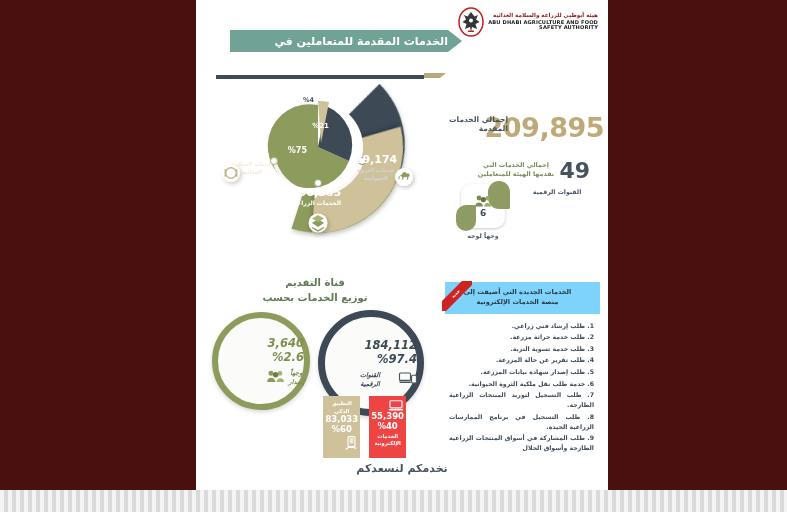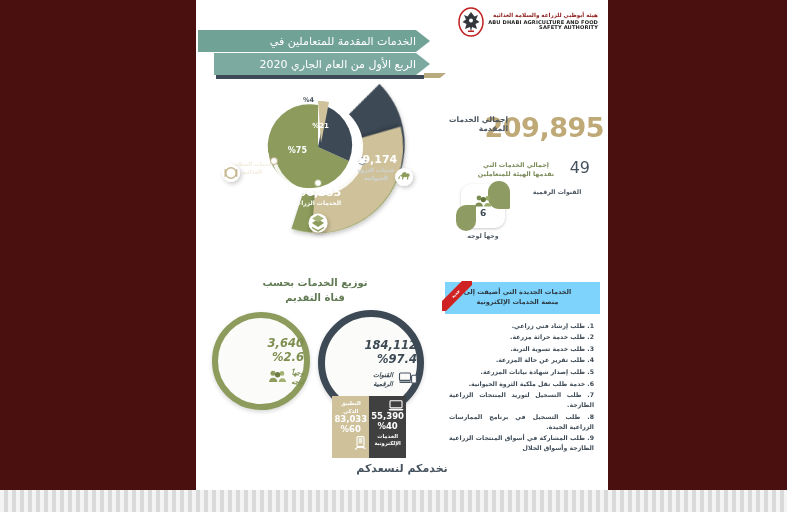--- a/index.html
+++ b/index.html
@@ -25,22 +25,22 @@
   .logo-wrap{
     position:absolute;right:10px;top:7px;display:flex;align-items:center;gap:4px;
   }
   .logo-text{text-align:right;line-height:1.05;}
   .logo-ar{font-size:5.6px;font-weight:bold;color:#8d1a1a;letter-spacing:.1px;}
   .logo-en1{font-size:5.1px;font-weight:bold;color:#1b1b1b;letter-spacing:.15px;margin-top:1px;}
   .logo-en2{font-size:5.1px;font-weight:bold;color:#1b1b1b;letter-spacing:.15px;}
   .logo-mark{width:26px;height:30px;}
 
   .banner1,.banner2{
-    position:absolute;color:#ffffff;font-weight:normal;display:flex;align-items:center;
-    justify-content:flex-start;padding-right:14px;box-sizing:border-box;
+    position:absolute;color:#ffffff;font-weight:bold;display:flex;align-items:center;
+    justify-content:flex-start;padding-right:14px;box-sizing:border-box;margin-left:32px;
   }
   .banner1{
     left:2px;top:30px;width:232px;height:22px;background:#70a295;font-size:11px;
     clip-path:polygon(0 0,218px 0,232px 11px,218px 22px,0 22px);
   }
   .banner2{
     left:18px;top:53px;width:216px;height:22px;background:#7daaa0;font-size:11px;
     clip-path:polygon(0 0,202px 0,216px 11px,202px 22px,0 22px);
   }
   .banner-shadow{
@@ -57,21 +57,21 @@
     position:absolute;right:4px;top:112px;font-size:27px;font-weight:bold;
     color:#bfa977;letter-spacing:-.5px;direction:ltr;
   }
   .big-total-lbl{
     position:absolute;right:100px;top:115px;text-align:right;line-height:1.25;
     font-size:7.5px;font-weight:bold;color:#4a5560;width:60px;
   }
 
   
   .k49{position:absolute;right:8px;top:158px;width:160px;height:100px;}
-  .k49-num{position:absolute;right:10px;top:0;font-size:16px;font-weight:normal;color:#46535f;direction:ltr;}
+  .k49-num{position:absolute;right:10px;top:0;font-size:22px;font-weight:bold;color:#46535f;direction:ltr;}
   .k49-lbl{position:absolute;right:36px;top:3px;width:96px;text-align:center;font-size:6.4px;font-weight:bold;color:#7c8c5a;line-height:1.35;}
   .pods{position:absolute;right:14px;top:26px;display:flex;gap:16px;direction:rtl;}
   .pod{width:58px;text-align:center;position:relative;}
   .pod-card{
     position:relative;width:44px;height:44px;margin:0 auto;background:#ffffff;
     border-radius:10px;box-shadow:0 1px 3px rgba(0,0,0,.22);
     display:flex;flex-direction:column;align-items:center;justify-content:center;gap:1px;
   }
   .pod-blobA{position:absolute;right:-5px;top:-3px;width:22px;height:28px;background:#8e9b62;border-radius:14px 14px 2px 14px;z-index:0;}
   .pod-blobB{position:absolute;left:-5px;bottom:-3px;width:20px;height:26px;background:#8e9b62;border-radius:13px 2px 13px 13px;z-index:0;}
@@ -96,21 +96,21 @@
   .ring-dark{left:112px;top:2px;width:92px;height:92px;border:7px solid #3d4a55;}
   .ring-green{left:6px;top:4px;width:86px;height:86px;border:6px solid #8d9c5c;}
   .ring-num{font-size:11.5px;font-weight:bold;direction:ltr;}
   .ring-pct{font-size:11.5px;font-weight:bold;direction:ltr;margin-left:33px;}
   .dark-num{color:#3d4a55;}
   .green-num{color:#7f8f50;}
   .ring-cap{font-size:6.4px;font-weight:bold;line-height:1.3;text-align:center;margin-top:3px;}
 
   .subcards{position:absolute;left:118px;top:88px;display:flex;width:82px;height:62px;}
   .sub{flex:1;padding:4px 2px 3px;box-sizing:border-box;text-align:center;position:relative;}
-  .sub-teal{background:#404040;}
+  .sub-teal{background:#ef4444;margin-left:9px;}
   .sub-sand{background:#cfc29a;margin-left:28px;}
   .sub-num{font-size:8.5px;font-weight:bold;color:#ffffff;direction:ltr;line-height:1.15;}
   .sub-pct{font-size:8.5px;font-weight:bold;color:#ffffff;direction:ltr;line-height:1.15;}
   .sub-cap{font-size:5.2px;font-weight:bold;color:#ffffff;line-height:1.25;margin-top:1px;}
   .sub-cap-top{font-size:5.2px;font-weight:bold;color:#ffffff;line-height:1.25;margin-bottom:1px;}
 
   
   .newpanel{position:absolute;right:8px;top:282px;width:155px;}
   .np-head{
     position:relative;background:#7dd3fc;color:#2e3a44;font-weight:bold;
@@ -160,21 +160,20 @@
       </div>
       <svg class="logo-mark" viewBox="0 0 52 60">
         <ellipse cx="26" cy="30" rx="24" ry="28" fill="#ffffff" stroke="#c02020" stroke-width="3"></ellipse>
         <path d="M26 10 L33 19 L40 16 L36 25 L43 30 L35 34 L38 44 L28 40 L26 50 L24 40 L14 44 L17 34 L9 30 L16 25 L12 16 L19 19 Z" fill="#33373c"></path>
         <circle cx="26" cy="27" r="4" fill="#ffffff"></circle>
         <path d="M20 47 h12 v3 h-12 z" fill="#c02020"></path>
       </svg>
     </div>
 
     <div class="banner1">الخدمات المقدمة للمتعاملين في</div>
-    <div class="banner2">الربع الأول من العام الجاري 2020</div>
     <div class="banner-shadow"></div>
     <div class="banner-shadow2"></div>
 
     <div class="donut-area">
       <svg viewBox="0 0 228 160" width="228" height="160">
         <defs>
           <filter id="sh" x="-30%" y="-30%" width="170%" height="170%">
             <feDropShadow dx="1.5" dy="2" stdDeviation="2" flood-color="#000" flood-opacity="0.22"></feDropShadow>
           </filter>
         </defs>
@@ -264,49 +263,49 @@
               </svg>
               <div class="pod-num">6</div>
             </div>
           </div>
           <div class="pod-cap">وجهاً لوجه</div>
         </div>
       </div>
     </div>
 
     <div class="sec2-title">
+      <div>قناة التقديم</div>
       <div>توزيع الخدمات بحسب</div>
-      <div>قناة التقديم</div>
     </div>
 
     <div class="rings">
 
       <div class="ring ring-dark">
         <div class="ring-num dark-num">184,112</div>
         <div class="ring-pct dark-num">%97.4</div>
-        <div style="display:flex;align-items:center;gap:6px;margin-top:2px;">
+        <div style="display:flex;align-items:center;gap:19px;margin-top:2px;">
           <svg width="18" height="13" viewBox="0 0 18 13">
             <rect x="0.5" y="1" width="11" height="7.4" rx="1" fill="none" stroke="#46535f" stroke-width="1.1"></rect>
             <path d="M0 9.6 h12.5 l-1 1.5 h-10.5 z" fill="#46535f"></path>
             <rect x="12.6" y="3.2" width="4.8" height="7.8" rx="1" fill="#ffffff" stroke="#46535f" stroke-width="1.1"></rect>
           </svg>
           <div class="ring-cap dark-num">
             <div>القنوات</div>
             <div>الرقمية</div>
           </div>
         </div>
       </div>
 
       <div class="ring ring-green">
         <div class="ring-num green-num">3,640</div>
         <div class="ring-pct green-num">%2.6</div>
         <div style="display:flex;align-items:center;gap:3px;margin-top:2px;">
           <div class="ring-cap green-num">
             <div>وجهاً</div>
-            <div>لوجه</div>
+            <div>إصدار</div>
           </div>
           <svg width="20" height="14" viewBox="0 0 20 14">
             <circle cx="5" cy="4.2" r="2.5" fill="#8d9c5c"></circle>
             <circle cx="14" cy="4.4" r="2.3" fill="#a3b172"></circle>
             <circle cx="9.6" cy="5.8" r="2.7" fill="#6f7d43"></circle>
             <path d="M1 13 q.7-4.2 4.2-4.2 q3.5 0 4.2 4.2 z" fill="#8d9c5c"></path>
             <path d="M10.6 13 q.6-3.8 3.8-3.8 q3.2 0 3.8 3.8 z" fill="#a3b172"></path>
           </svg>
         </div>
       </div>

